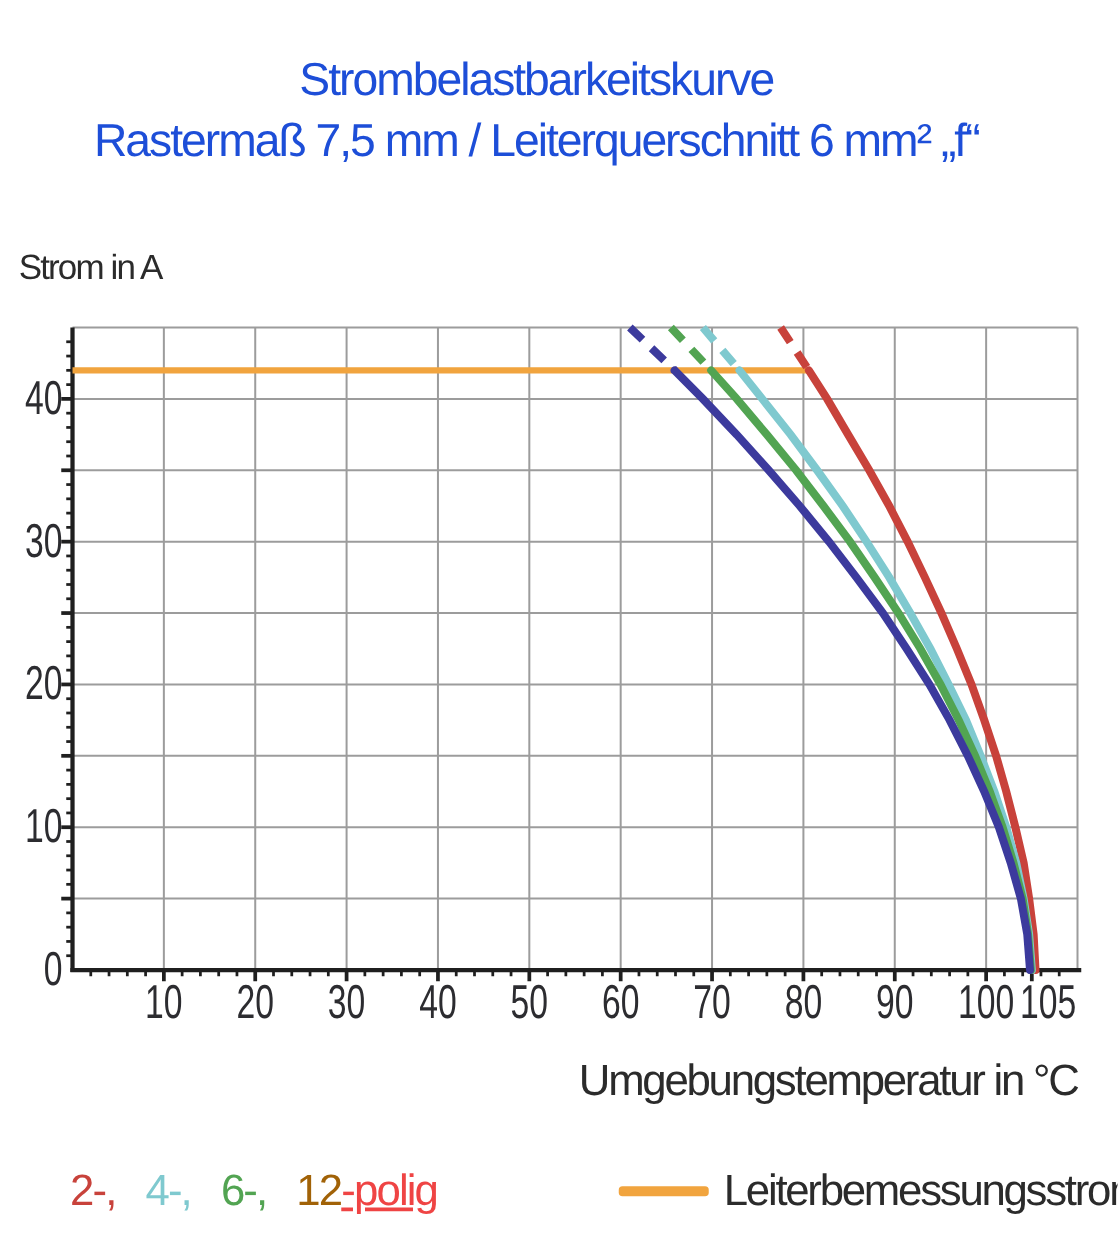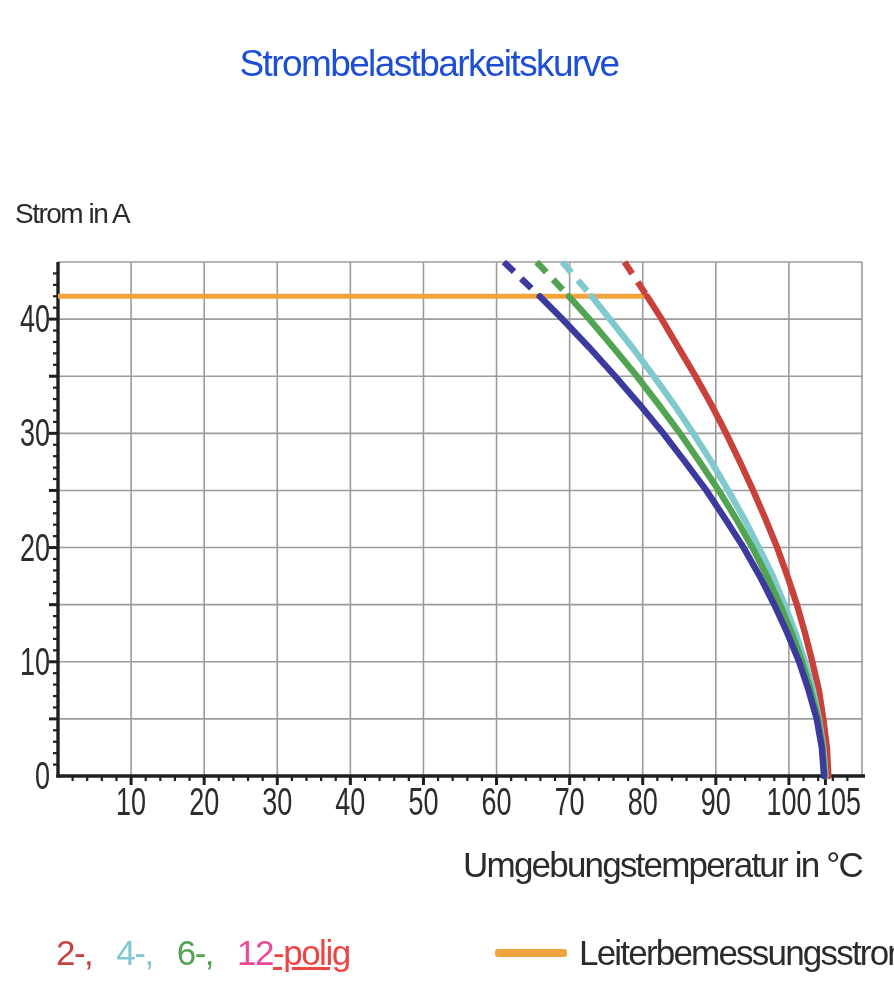--- a/index.html
+++ b/index.html
@@ -16,20 +16,21 @@
        display:flex;align-items:baseline;gap:24px;white-space:nowrap;}
   .legend-right{position:absolute;left:495px;top:933px;display:flex;align-items:center;
        font-size:35px;letter-spacing:-1.8px;white-space:nowrap;}
   .swatch{display:inline-block;width:72px;height:8px;border-radius:3px;margin-right:12px;}
 </style>
 </head>
 <body>
 
 <div class="title-block">
   <div>Strombelastbarkeitskurve</div>
+  <div>Rastermaß 7,5 mm / Leiterquerschnitt 6 mm² „f“</div>
 </div>
 
 <div class="y-axis-title">Strom in A</div>
 
 <svg id="chart" width="894" height="1000" viewBox="0 0 894 1000">
     <g>
       <line x1="131.0909090909091" y1="262" x2="131.0909090909091" y2="776" stroke="#9c9c9c" stroke-width="1.6"></line>
       <line x1="204.1818181818182" y1="262" x2="204.1818181818182" y2="776" stroke="#9c9c9c" stroke-width="1.6"></line>
       <line x1="277.27272727272725" y1="262" x2="277.27272727272725" y2="776" stroke="#9c9c9c" stroke-width="1.6"></line>
       <line x1="350.3636363636364" y1="262" x2="350.3636363636364" y2="776" stroke="#9c9c9c" stroke-width="1.6"></line>
@@ -197,19 +198,19 @@
       <text x="50" y="319.1111111111111" text-anchor="end" dominant-baseline="central" font-size="38" textLength="30" lengthAdjust="spacingAndGlyphs">40</text>
     </g>
   </svg>
 
 <div class="x-axis-title">Umgebungstemperatur in °C</div>
 
 <div class="legend-left">
     <span style="color: rgb(200, 66, 59);">2-,</span>
     <span style="color: rgb(127, 201, 207);">4-,</span>
     <span style="color: rgb(82, 164, 82);">6-,</span>
-    <span><span style="color: #ec4899;">12</span><span style="color: #ef4444; text-decoration: underline;">-polig</span></span>
+    <span><span style="color: #a16207;">12</span><span style="color: #ef4444; text-decoration: underline;">-polig</span></span>
   </div>
 
 <div class="legend-right">
   <span class="swatch" style="background: rgb(241, 164, 62);"></span>
   <span>Leiterbemessungsstrom</span>
 </div>
 
 </body></html>

